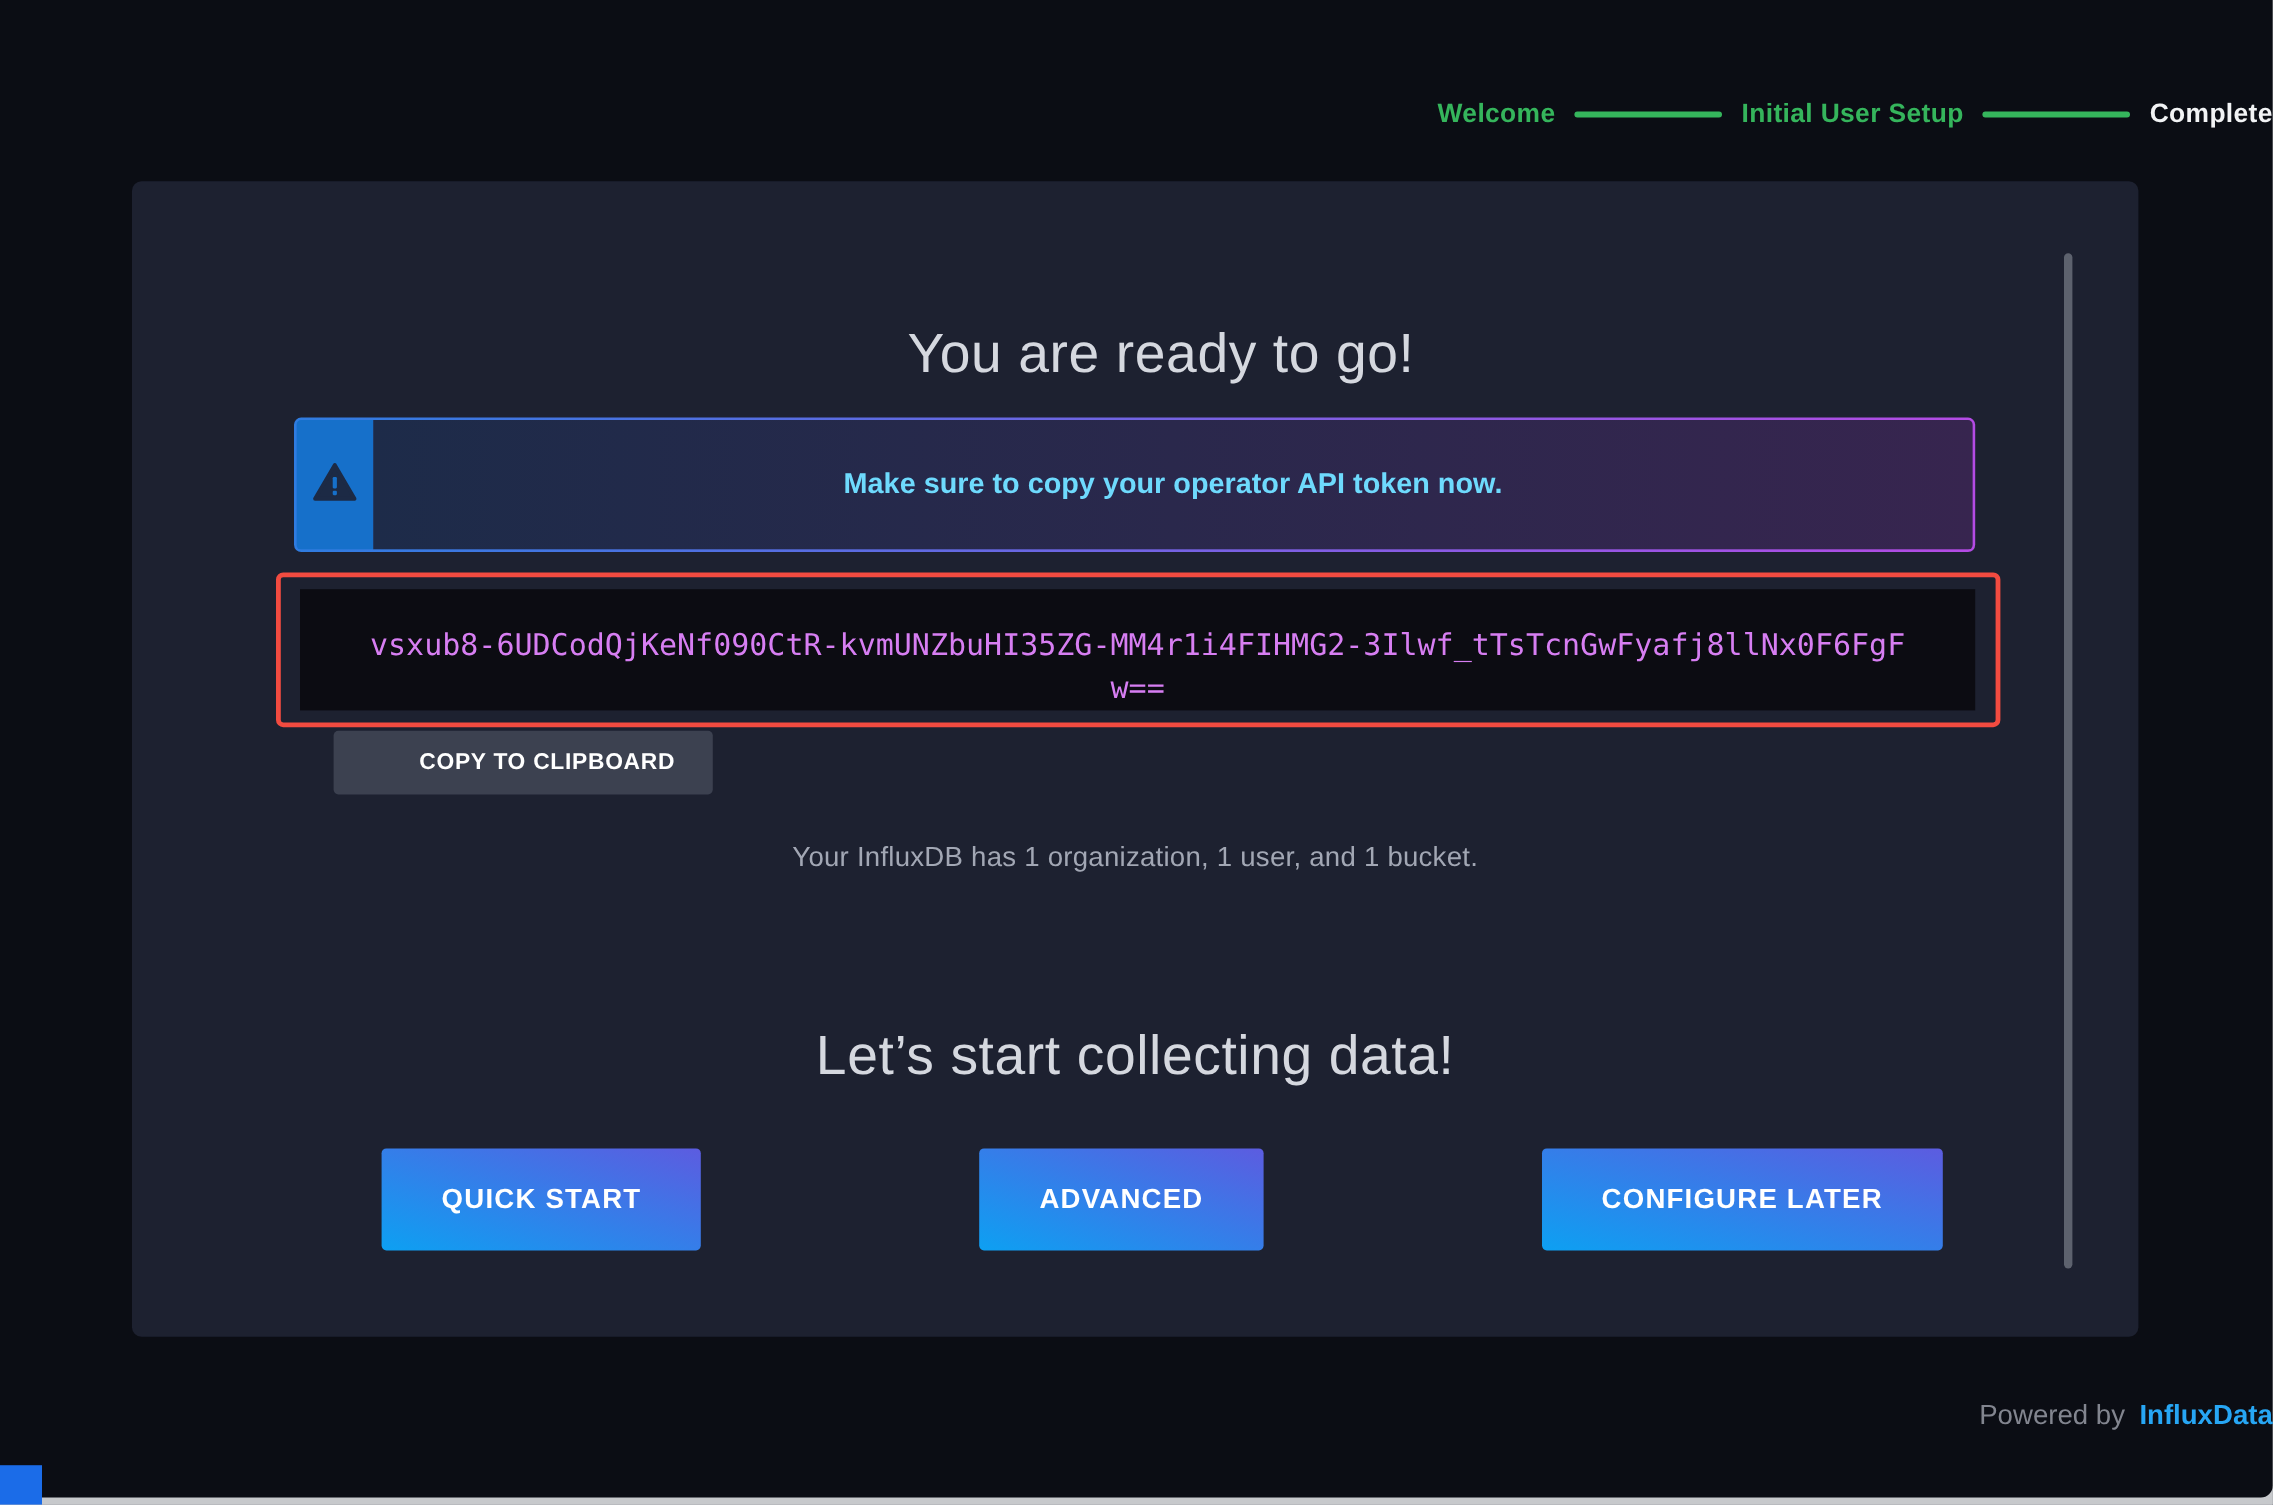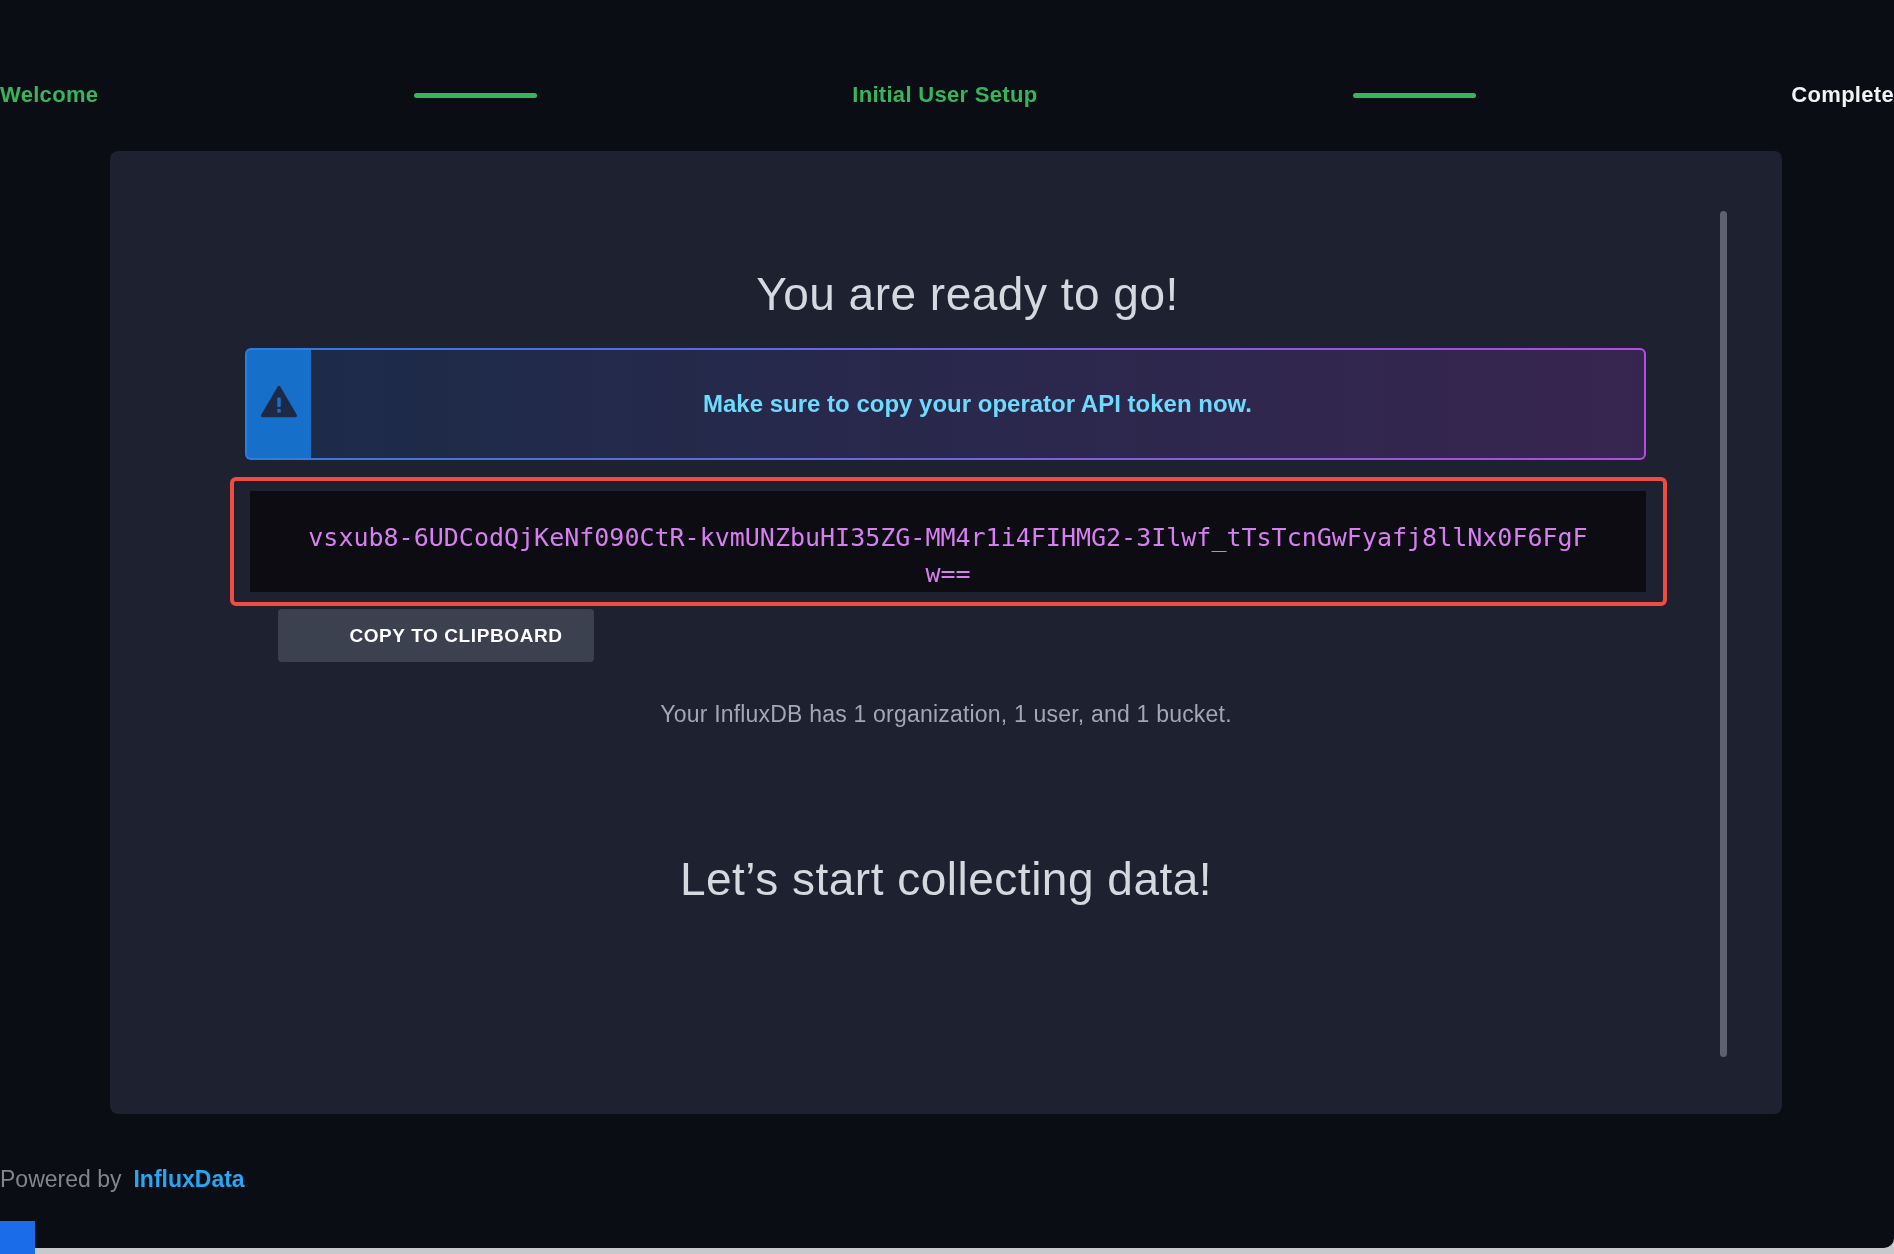--- a/index.html
+++ b/index.html
@@ -36,21 +36,21 @@
   }
   .viewport{position:relative;width:1894px;height:1254px;background:var(--window-strip);}
   .page{
     position:absolute;left:0;top:0;width:1894px;height:1248px;
     background:var(--page-bg);
     border-radius:0 0 10px 10px;
   }
   
   .stepper{
     position:absolute;top:82px;left:0;width:100%;
-    display:flex;justify-content:space-between;align-items:center;gap:16px;
+    display:flex;justify-content:flex-end;align-items:center;gap:16px;
   }
   .step-label{font-size:22px;font-weight:bold;letter-spacing:0.3px;cursor:pointer;}
   .step-label.done{color:var(--green);}
   .step-label.current{color:var(--step-complete);}
   .step-line{width:123px;height:5px;border-radius:3px;background:var(--green);}
   
   .panel{
     position:absolute;left:110px;top:151px;width:1672px;height:963px;
     background:var(--panel-bg);border-radius:8px;
   }
@@ -122,21 +122,21 @@
     color:#fff;font-family:inherit;font-size:23px;font-weight:bold;letter-spacing:1px;
     cursor:pointer;
   }
   
   .scrollbar-thumb{
     position:absolute;right:55px;top:60px;width:7px;height:846px;
     border-radius:4px;background:var(--scrollbar);cursor:pointer;
   }
   
   .footer{
-    position:absolute;top:1166px;left:0;width:100%;text-align:left;
+    position:absolute;top:1166px;left:0;width:100%;text-align:right;
     font-size:23px;color:#82858f;
   }
   .footer .brand{color:var(--brand-blue);font-weight:bold;margin-left:12px;cursor:pointer;}
   
   .corner-square{
     position:absolute;left:0;bottom:0;width:35px;height:33px;
     background:var(--corner-blue);z-index:5;
   }
 </style>
 </head>
@@ -178,20 +178,25 @@
         <code>vsxub8-6UDCodQjKeNf090CtR-kvmUNZbuHI35ZG-MM4r1i4FIHMG2-3Ilwf_tTsTcnGwFyafj8llNx0F6FgFw==</code>
         <div class="annotation"></div>
       </div>
 
       <button class="copy-btn">COPY TO CLIPBOARD</button>
 
       <p class="summary">Your InfluxDB has 1 organization, 1 user, and 1 bucket.</p>
 
       <h2>Let’s start collecting data!</h2>
 
+      <div class="cta-row">
+        <button class="grad-btn">QUICK START</button>
+        <button class="grad-btn">ADVANCED</button>
+        <button class="grad-btn">CONFIGURE LATER</button>
+      </div>
 
       <div class="scrollbar-thumb"></div>
     </div>
 
     <div class="footer">
       <span>Powered by</span><span class="brand">InfluxData</span>
     </div>
   </div>
 
   <div class="corner-square"></div>

